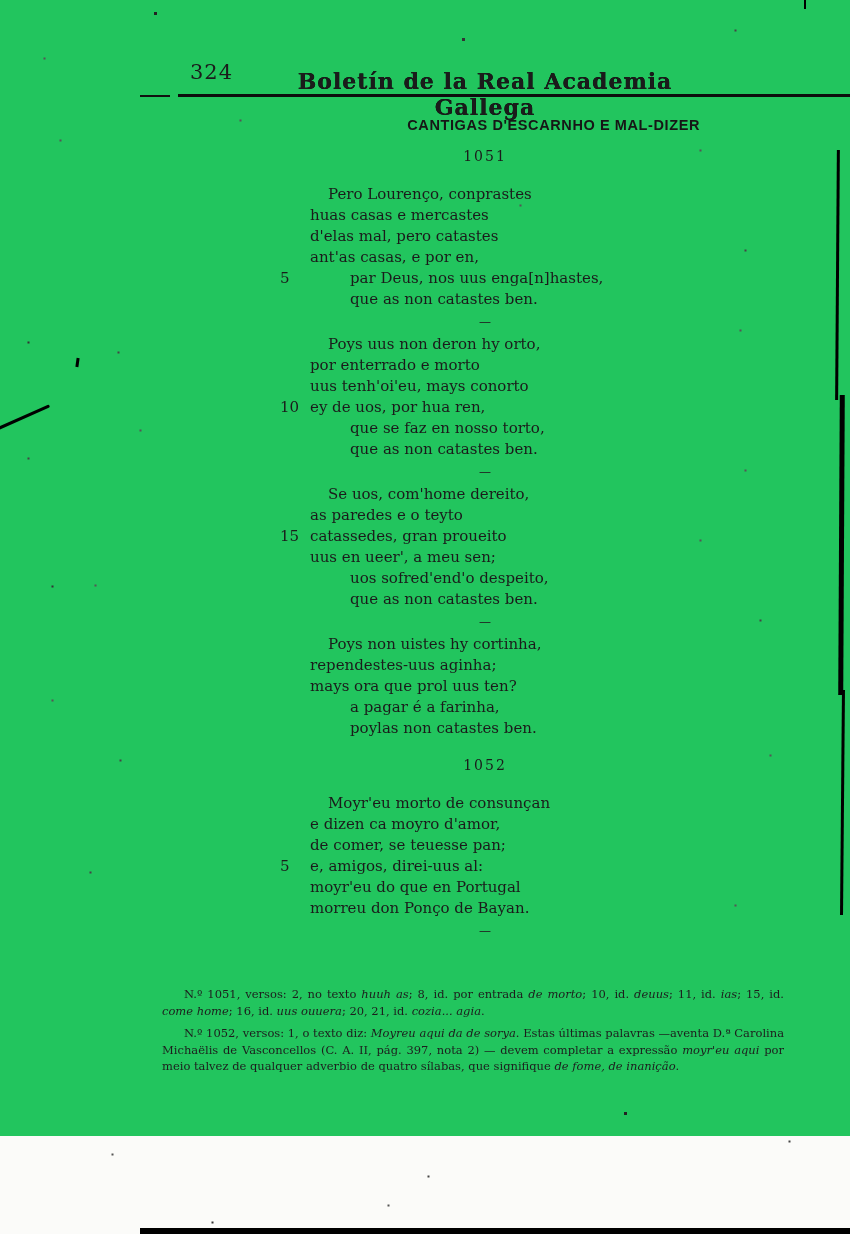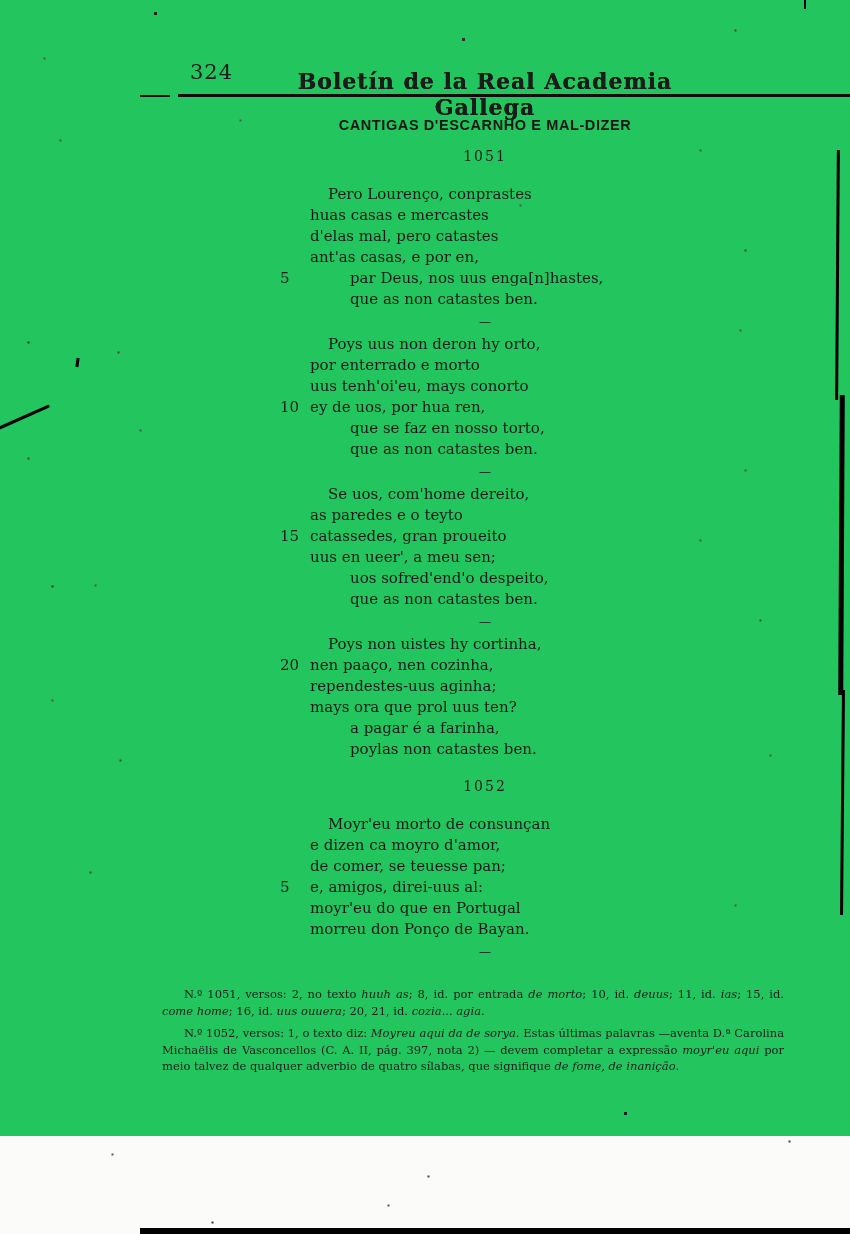--- a/index.html
+++ b/index.html
@@ -18,21 +18,21 @@
     position:absolute;left:250px;top:52px;width:470px;text-align:center;
     font-size:22px;font-weight:bold;letter-spacing:1px;
     font-family:"DejaVu Serif", serif;
     text-shadow:0 0 .4px #000;
     margin-top:16px;
   }
   .header-rule{position:absolute;left:178px;top:94px;width:672px;height:3px;background:#0d0d0d;}
   .header-rule:after{content:"";position:absolute;left:-38px;top:1px;width:30px;height:2px;background:#111;}
 
   .section-title{
-    position:absolute;left:270px;top:117px;width:430px;text-align:center;
+    position:absolute;left:270px;top:117px;width:430px;text-align:right;
     font-family:"Liberation Sans", sans-serif;
     font-size:14.5px;font-weight:bold;letter-spacing:.6px;color:#161616;
   }
 
   
   .poem-column{position:absolute;left:270px;top:148px;width:430px;}
   .pnum{font-size:14px;text-align:center;letter-spacing:2px;margin:0 0 14px 0;height:22px;}
   .pnum + .stanza{margin-top:0;}
   .stanza{margin:0;}
   .pline{position:relative;line-height:21px;font-size:15px;white-space:nowrap;padding-left:40px;}
@@ -108,21 +108,20 @@
         <div class="pline indent1"><span class="ltext">Se uos, com'home dereito,</span></div>
         <div class="pline indent0"><span class="ltext">as paredes e o teyto</span></div>
         <div class="pline indent0"><span class="lnum">15</span><span class="ltext">catassedes, gran proueito</span></div>
         <div class="pline indent0"><span class="ltext">uus en ueer', a meu sen;</span></div>
         <div class="pline indent2"><span class="ltext">uos sofred'end'o despeito,</span></div>
         <div class="pline indent2"><span class="ltext">que as non catastes ben.</span></div>
       </div>
       <div class="ssep">—</div>
       <div class="stanza">
         <div class="pline indent1"><span class="ltext">Poys non uistes hy cortinha,</span></div>
-        <div class="pline indent0"><span class="lnum">20</span><span class="ltext">nen paaço, nen cozinha,</span></div>
         <div class="pline indent0"><span class="ltext">rependestes-uus aginha;</span></div>
         <div class="pline indent0"><span class="ltext">mays ora que prol uus ten?</span></div>
         <div class="pline indent2"><span class="ltext">a pagar é a farinha,</span></div>
         <div class="pline indent2"><span class="ltext">poylas non catastes ben.</span></div>
       </div>
       <div class="pnum second">1052</div>
       <div class="stanza">
         <div class="pline indent1"><span class="ltext">Moyr'eu morto de consunçan</span></div>
         <div class="pline indent0"><span class="ltext">e dizen ca moyro d'amor,</span></div>
         <div class="pline indent0"><span class="ltext">de comer, se teuesse pan;</span></div>

